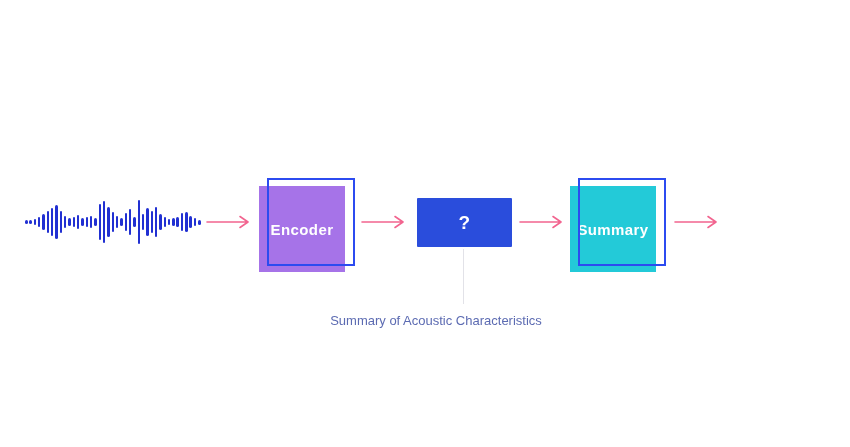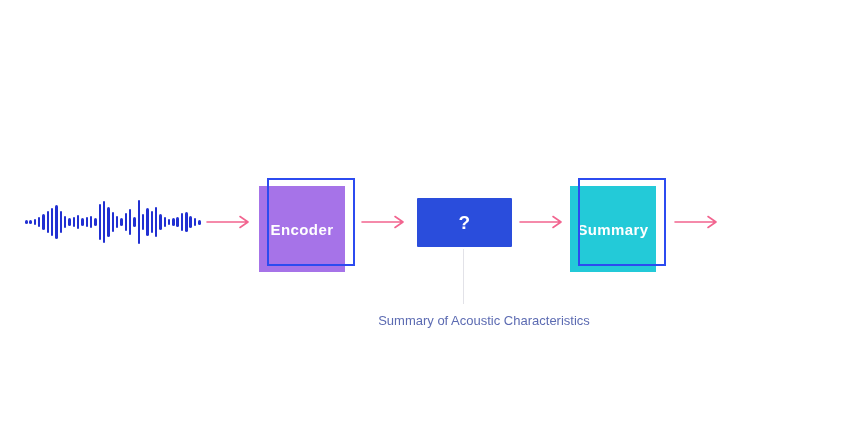--- a/index.html
+++ b/index.html
@@ -108,21 +108,21 @@
   .connector-line {
     position: absolute;
     left: 463px;
     top: 249px;
     width: 1px;
     height: 55px;
     background: var(--connector, #e2e2e8);
   }
   .annotation {
     position: absolute;
-    left: 484px;
+    left: 436px;
     top: 313px;
     transform: translateX(-50%);
     white-space: nowrap;
     font-size: 13px;
     color: var(--annotation-text, #5c6bb2);
   }
 </style>
 </head>
 <body>
 

